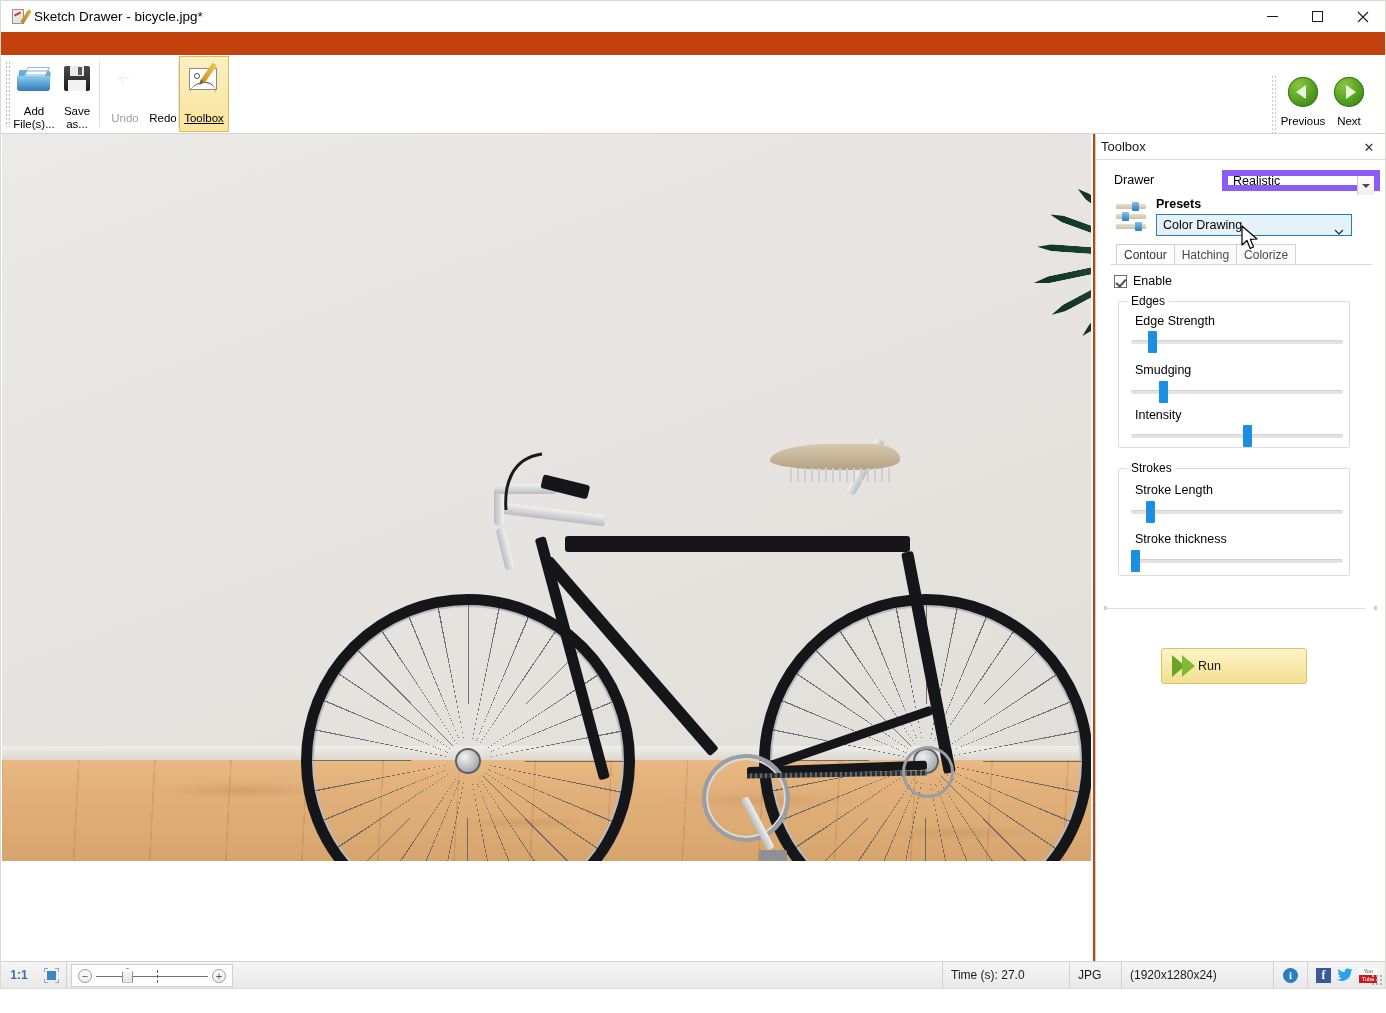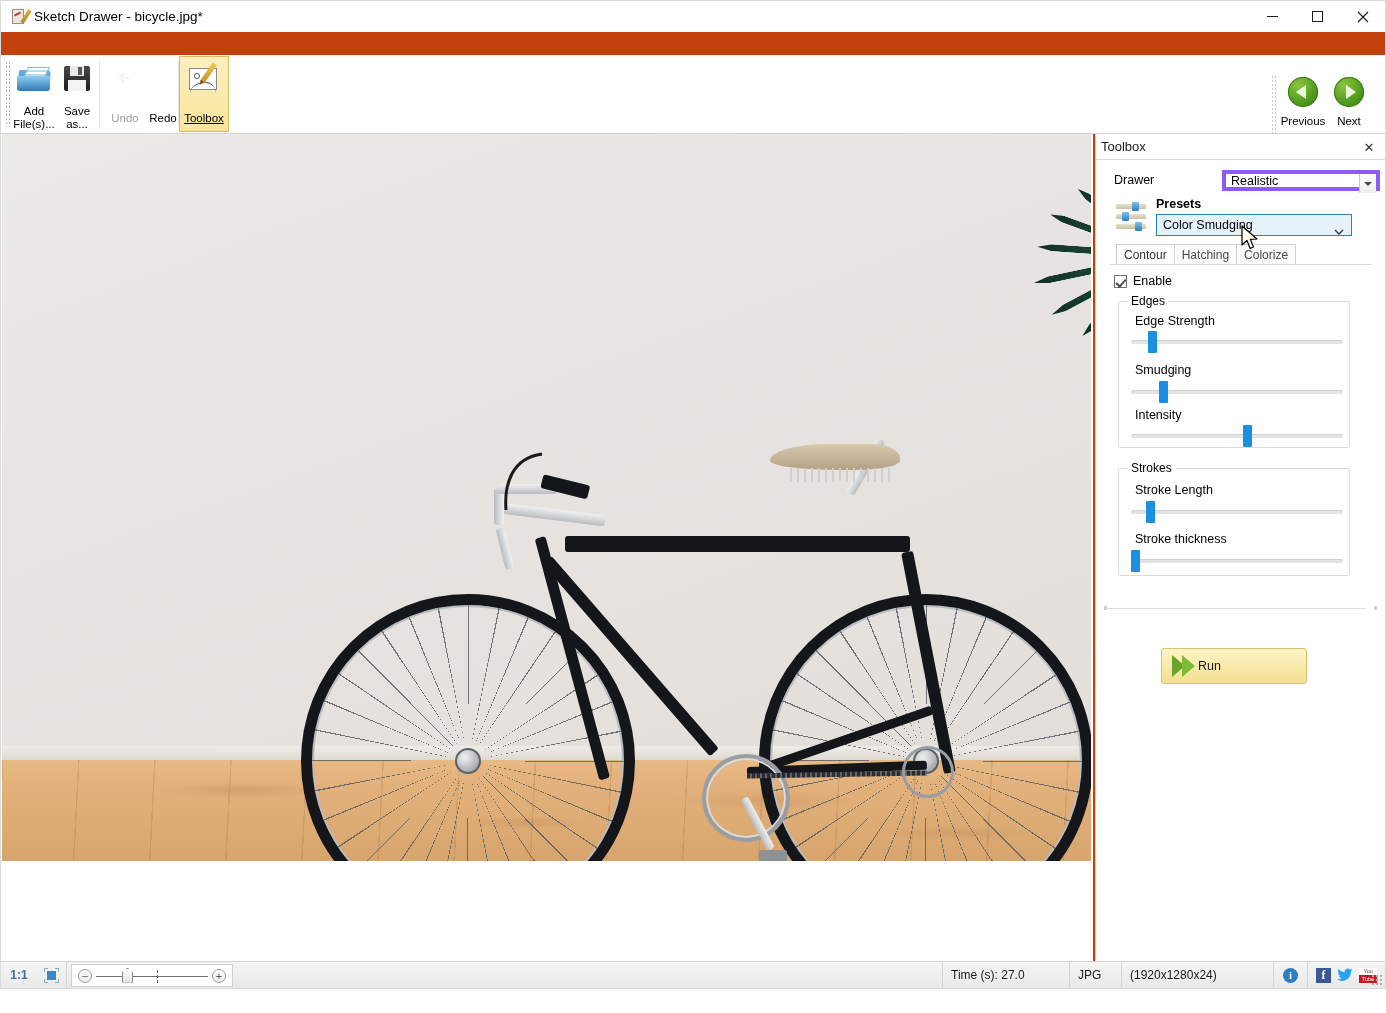--- a/index.html
+++ b/index.html
@@ -263,21 +263,21 @@
   }
   #tb-title { font-size: 13px; color: #1a1a1a; margin-left: 5px; }
   #tb-close {
     position:absolute; right: 8px; top: 5px; width: 16px; height: 16px;
     display:flex; align-items:center; justify-content:center; color:#333; font-size: 13px;
   }
 
   .row-style { position:absolute; left: 0; top: 36px; width: 290px; height: 22px; }
   .lbl-style { position:absolute; left: 18px; top: 3px; font-size: 12.5px; color:#000; }
   .combo {
-    position:absolute; border:4px solid #8b5cf6; background:#fff; height: 21px;
+    position:absolute; border:6px solid #8b5cf6; background:#fff; height: 21px;
     display:flex; align-items:center;
   }
   .combo .txt { font-size: 12.5px; color:#000; padding-left: 5px; white-space: nowrap; }
   .combo .btn {
     position:absolute; right:0; top:0; width: 17px; height: 19px;
     background: linear-gradient(180deg,#fdfdfd,#efefef);
     border-left:1px solid #c9c9c9;
     display:flex; align-items:center; justify-content:center;
   }
   #combo-style { left: 126px; top: 0px; width: 158px; }
@@ -639,21 +639,21 @@
     <div id="presets-icon">
       <span class="bar" style="top:2px;"></span>
         <span class="knob" style="left:16px; top:0px;"></span>
       <span class="bar" style="top:12px;"></span>
         <span class="knob" style="left:6px; top:10px;"></span>
       <span class="bar" style="top:22px;"></span>
         <span class="knob" style="left:19px; top:20px;"></span>
     </div>
     <div id="presets-label">Presets</div>
     <div id="combo-presets">
-      <span class="txt">Color Smudging</span>
+      <span class="txt">Color Drawing</span>
       <span class="chev">
         <svg width="10" height="6" viewBox="0 0 10 6">
             <path d="M1 1 L5 5 L9 1" stroke="#333" stroke-width="1.3" fill="none"></path>
           </svg>
       </span>
     </div>
 
     <div id="tabs">
       <div class="tab active">
           <span>Contour</span>

